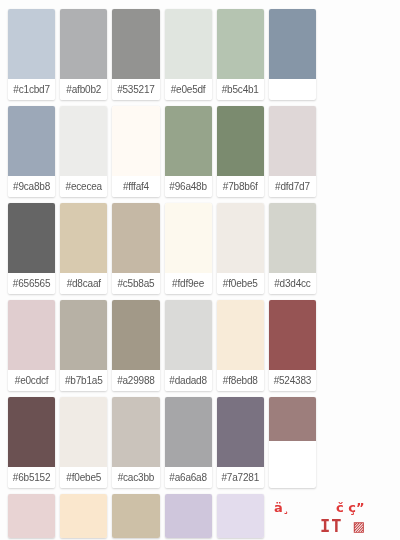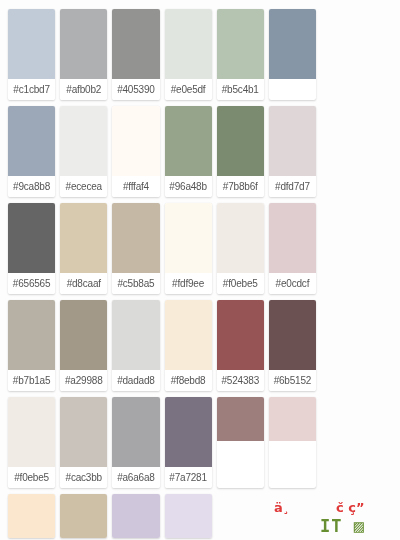--- a/index.html
+++ b/index.html
@@ -78,42 +78,42 @@
 
   .wm-cjk.wm-a { left: 2px; }
   .wm-cjk.wm-b { left: 44px; margin-left: 20px; }
 
   .wm-brand {
     position: absolute;
     left: 48px;
     top: 18px;
     font-size: 17px;
     font-weight: bold;
-    color: #4d7c0f;
+    color: #b91c1c;
     font-family: "DejaVu Sans Mono", monospace;
     letter-spacing: 1px;
     opacity: 0.85;
     white-space: nowrap;
   }
 </style>
 </head>
 <body>
 
 <div id="palette-grid">
     <div class="swatch-card">
       <div class="swatch-color" style="background: rgb(193, 203, 215);"></div>
       <div class="swatch-label">#c1cbd7</div>
     </div>
     <div class="swatch-card">
       <div class="swatch-color" style="background: rgb(175, 176, 178);"></div>
       <div class="swatch-label">#afb0b2</div>
     </div>
     <div class="swatch-card">
       <div class="swatch-color" style="background: rgb(147, 147, 145);"></div>
-      <div class="swatch-label">#405390</div>
+      <div class="swatch-label">#535217</div>
     </div>
     <div class="swatch-card">
       <div class="swatch-color" style="background: rgb(224, 229, 223);"></div>
       <div class="swatch-label">#e0e5df</div>
     </div>
     <div class="swatch-card">
       <div class="swatch-color" style="background: rgb(181, 196, 177);"></div>
       <div class="swatch-label">#b5c4b1</div>
     </div>
     <div class="swatch-card">
@@ -155,20 +155,24 @@
       <div class="swatch-color" style="background: rgb(197, 184, 165);"></div>
       <div class="swatch-label">#c5b8a5</div>
     </div>
     <div class="swatch-card">
       <div class="swatch-color" style="background: rgb(253, 249, 238);"></div>
       <div class="swatch-label">#fdf9ee</div>
     </div>
     <div class="swatch-card">
       <div class="swatch-color" style="background: rgb(240, 235, 229);"></div>
       <div class="swatch-label">#f0ebe5</div>
+    </div>
+    <div class="swatch-card">
+      <div class="swatch-color" style="background: rgb(211, 212, 204);"></div>
+      <div class="swatch-label">#d3d4cc</div>
     </div>
     <div class="swatch-card">
       <div class="swatch-color" style="background: rgb(224, 205, 207);"></div>
       <div class="swatch-label">#e0cdcf</div>
     </div>
     <div class="swatch-card">
       <div class="swatch-color" style="background: rgb(183, 177, 165);"></div>
       <div class="swatch-label">#b7b1a5</div>
     </div>
     <div class="swatch-card">

